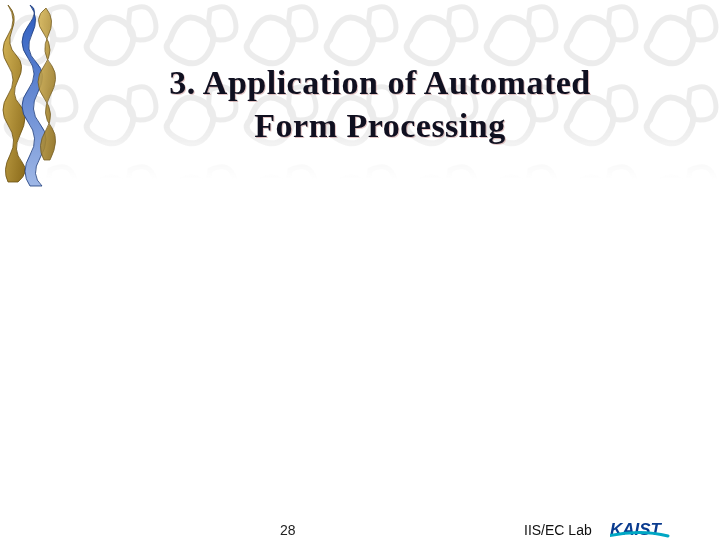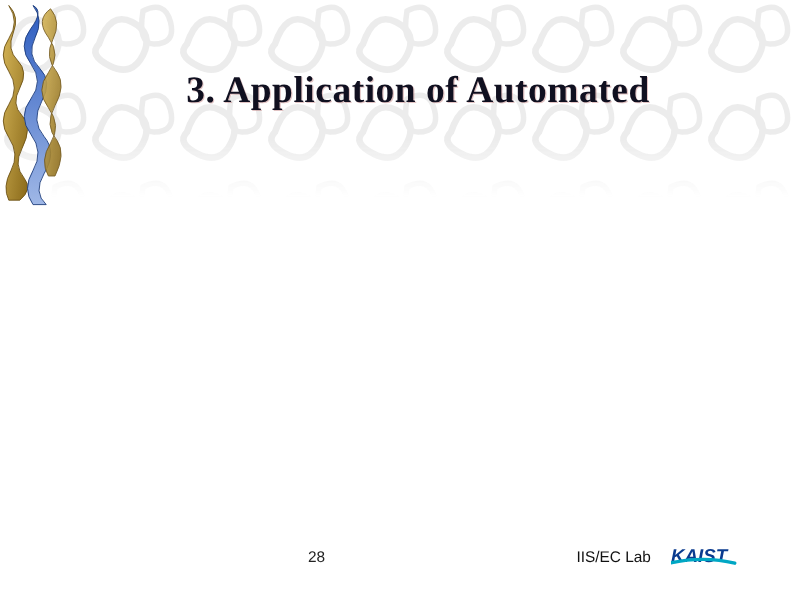--- a/index.html
+++ b/index.html
@@ -33,21 +33,21 @@
   .title-line {
     font-size: 34px;
     font-weight: bold;
     color: #101020;
     line-height: 1.25;
     text-shadow: 1px 1px 0 rgba(140,20,20,0.25);
     letter-spacing: 0.5px;
   }
   .footer {
     position: absolute;
-    bottom: 26px;
+    bottom: 2px;
     left: 0;
     width: 720px;
     height: 24px;
     z-index: 2;
     font-family: Arial, Helvetica, sans-serif;
   }
   .page-number {
     position: absolute;
     left: 280px;
     bottom: 0;
@@ -103,20 +103,21 @@
       <stop offset="100%" stop-color="#9fb7e6"></stop>
     </linearGradient>
   </defs>
   <path d="M8 5 Q18 15 12 30 Q6 45 16 55 Q26 65 18 80 Q10 95 20 105 Q30 115 20 135 Q12 150 22 162 Q30 172 18 182 L8 182 Q2 170 10 155 Q18 140 8 125 Q-2 110 8 95 Q18 80 8 65 Q-2 50 8 35 Q18 20 8 5 Z" fill="url(#gold)" stroke="#6b5012" stroke-width="0.8"></path>
   <path d="M30 5 Q40 18 32 34 Q24 50 36 62 Q48 74 38 92 Q28 110 40 124 Q52 138 40 158 Q30 175 42 186 L30 186 Q20 172 30 155 Q40 138 28 122 Q16 106 28 90 Q40 74 28 58 Q16 42 28 26 Q40 10 30 5 Z" fill="url(#blue)" stroke="#1a3a7a" stroke-width="0.8"></path>
   <path d="M46 8 Q56 20 48 36 Q40 52 52 66 Q60 78 50 96 Q40 114 52 128 Q60 140 50 160 L44 160 Q36 146 46 130 Q56 114 44 98 Q32 82 44 66 Q56 50 44 34 Q32 18 46 8 Z" fill="url(#gold)" stroke="#6b5012" stroke-width="0.8" opacity="0.9"></path>
 </svg>
 
 <div class="title-wrap">
   <div class="title-line">3. Application of Automated</div>
+  <div class="title-line">Form Processing</div>
 </div>
 
 <div class="footer">
   <span class="page-number">28</span>
   <span class="lab-label">IIS/EC Lab</span>
   <svg class="kaist-logo" viewBox="0 0 90 22">
     <text x="0" y="16" font-family="Arial, Helvetica, sans-serif" font-weight="900" font-size="17" fill="#0a3b8f" letter-spacing="0" font-style="italic">KAIST</text>
     <path d="M-2 17 Q30 10 58 17" stroke="#00a7c4" stroke-width="3" fill="none" stroke-linecap="round"></path>
   </svg>
 </div>

